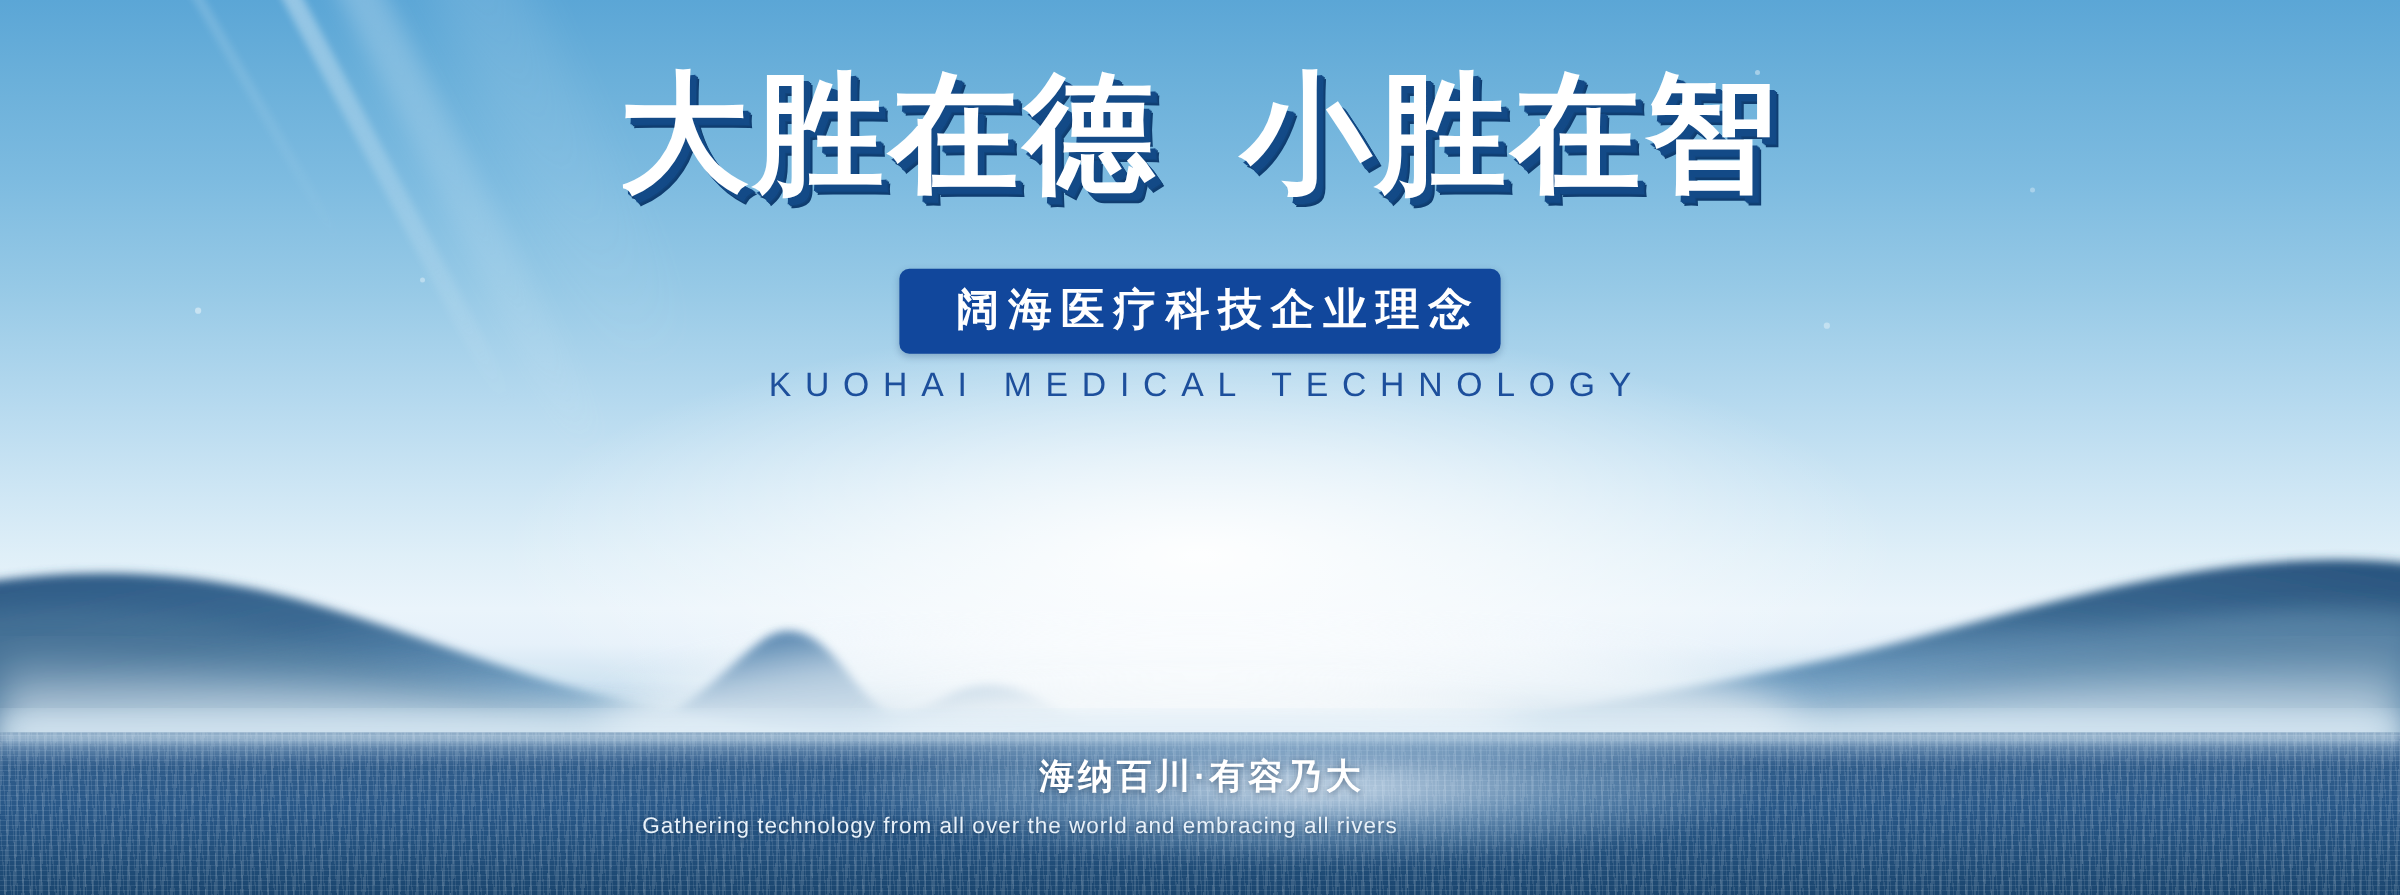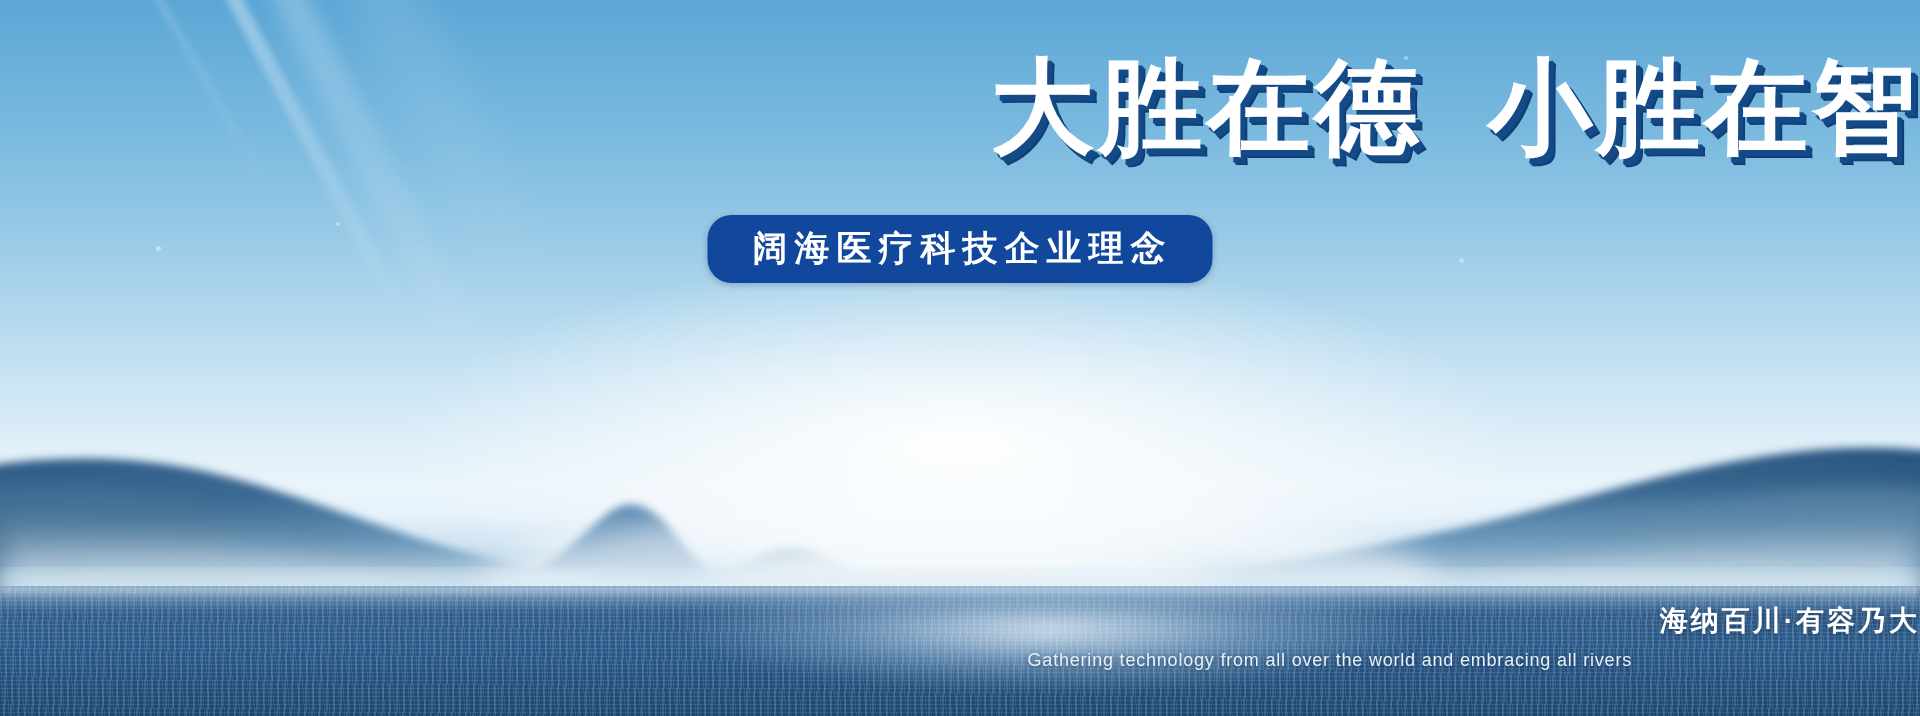--- a/index.html
+++ b/index.html
@@ -127,21 +127,21 @@
       rgba(60,110,155,0.0) 100%);
     filter: blur(3px);
   }
 
   
   .content {
     position: absolute;
     left: 0; top: 0;
     width: 1920px;
     height: 716px;
-    text-align: right;
+    text-align: center;
   }
 
   .headline {
     position: absolute;
     left: 0;
     top: 50px;
     width: 1920px;
     font-size: 104px;
     font-weight: bold;
     letter-spacing: 4px;
@@ -159,22 +159,22 @@
     position: absolute;
     left: 50%;
     top: 215px;
     transform: translateX(-50%);
     background: #11479c;
     color: #ffffff;
     font-size: 35px;
     font-weight: bold;
     letter-spacing: 7px;
     text-indent: 7px;
-    padding: 13px 40px 15px 38px;
-    border-radius: 24px;
+    padding: 13px 16px 15px 38px;
+    border-radius: 8px;
     line-height: 1.15;
     box-shadow: 0 2px 6px rgba(12,45,95,0.25);
   }
 
   .en-sub {
     position: absolute;
     left: 0;
     top: 293px;
     width: 1920px;
     font-size: 27px;
@@ -324,20 +324,21 @@
     <div class="sea-shine"></div>
     <div class="sea-horizon"></div>
   </div>
 
   <div class="content">
 
     <div class="headline">大胜在德  小胜在智</div>
 
     <div class="badge">阔海医疗科技企业理念</div>
 
+    <div class="en-sub">KUOHAI MEDICAL TECHNOLOGY</div>
 
 
     <div class="bottom-cn">海纳百川·有容乃大</div>
 
     <div class="bottom-en">Gathering technology from all over the world and embracing all rivers</div>
 
   </div>
 </div>
 
 </body></html>

